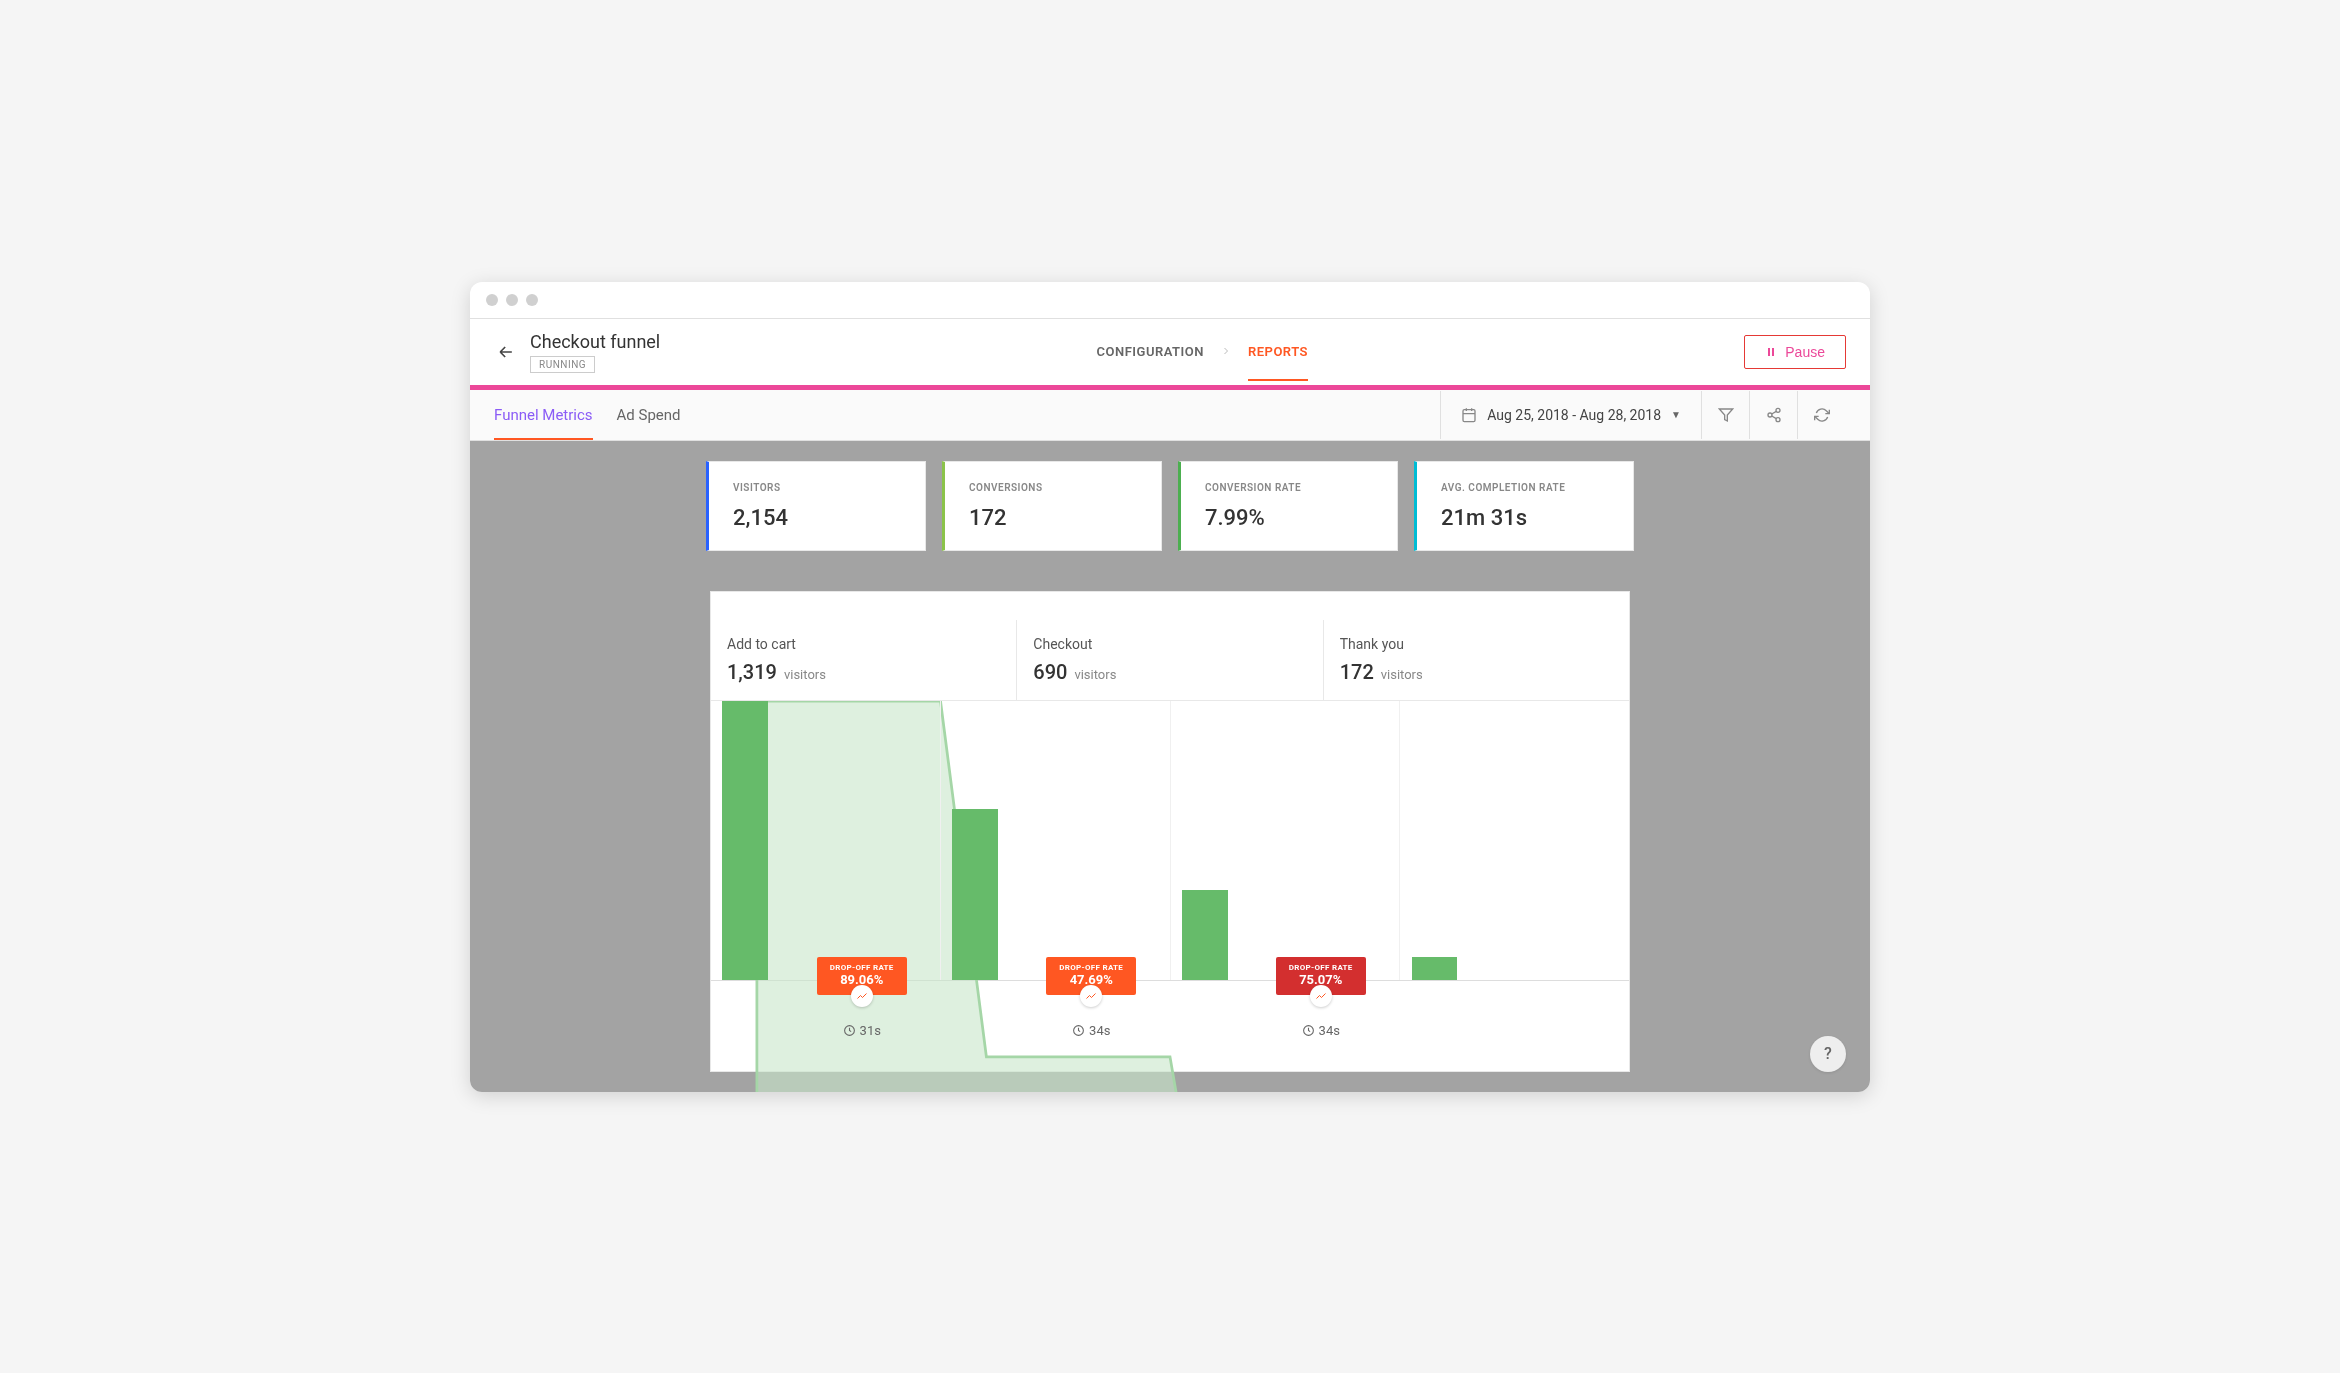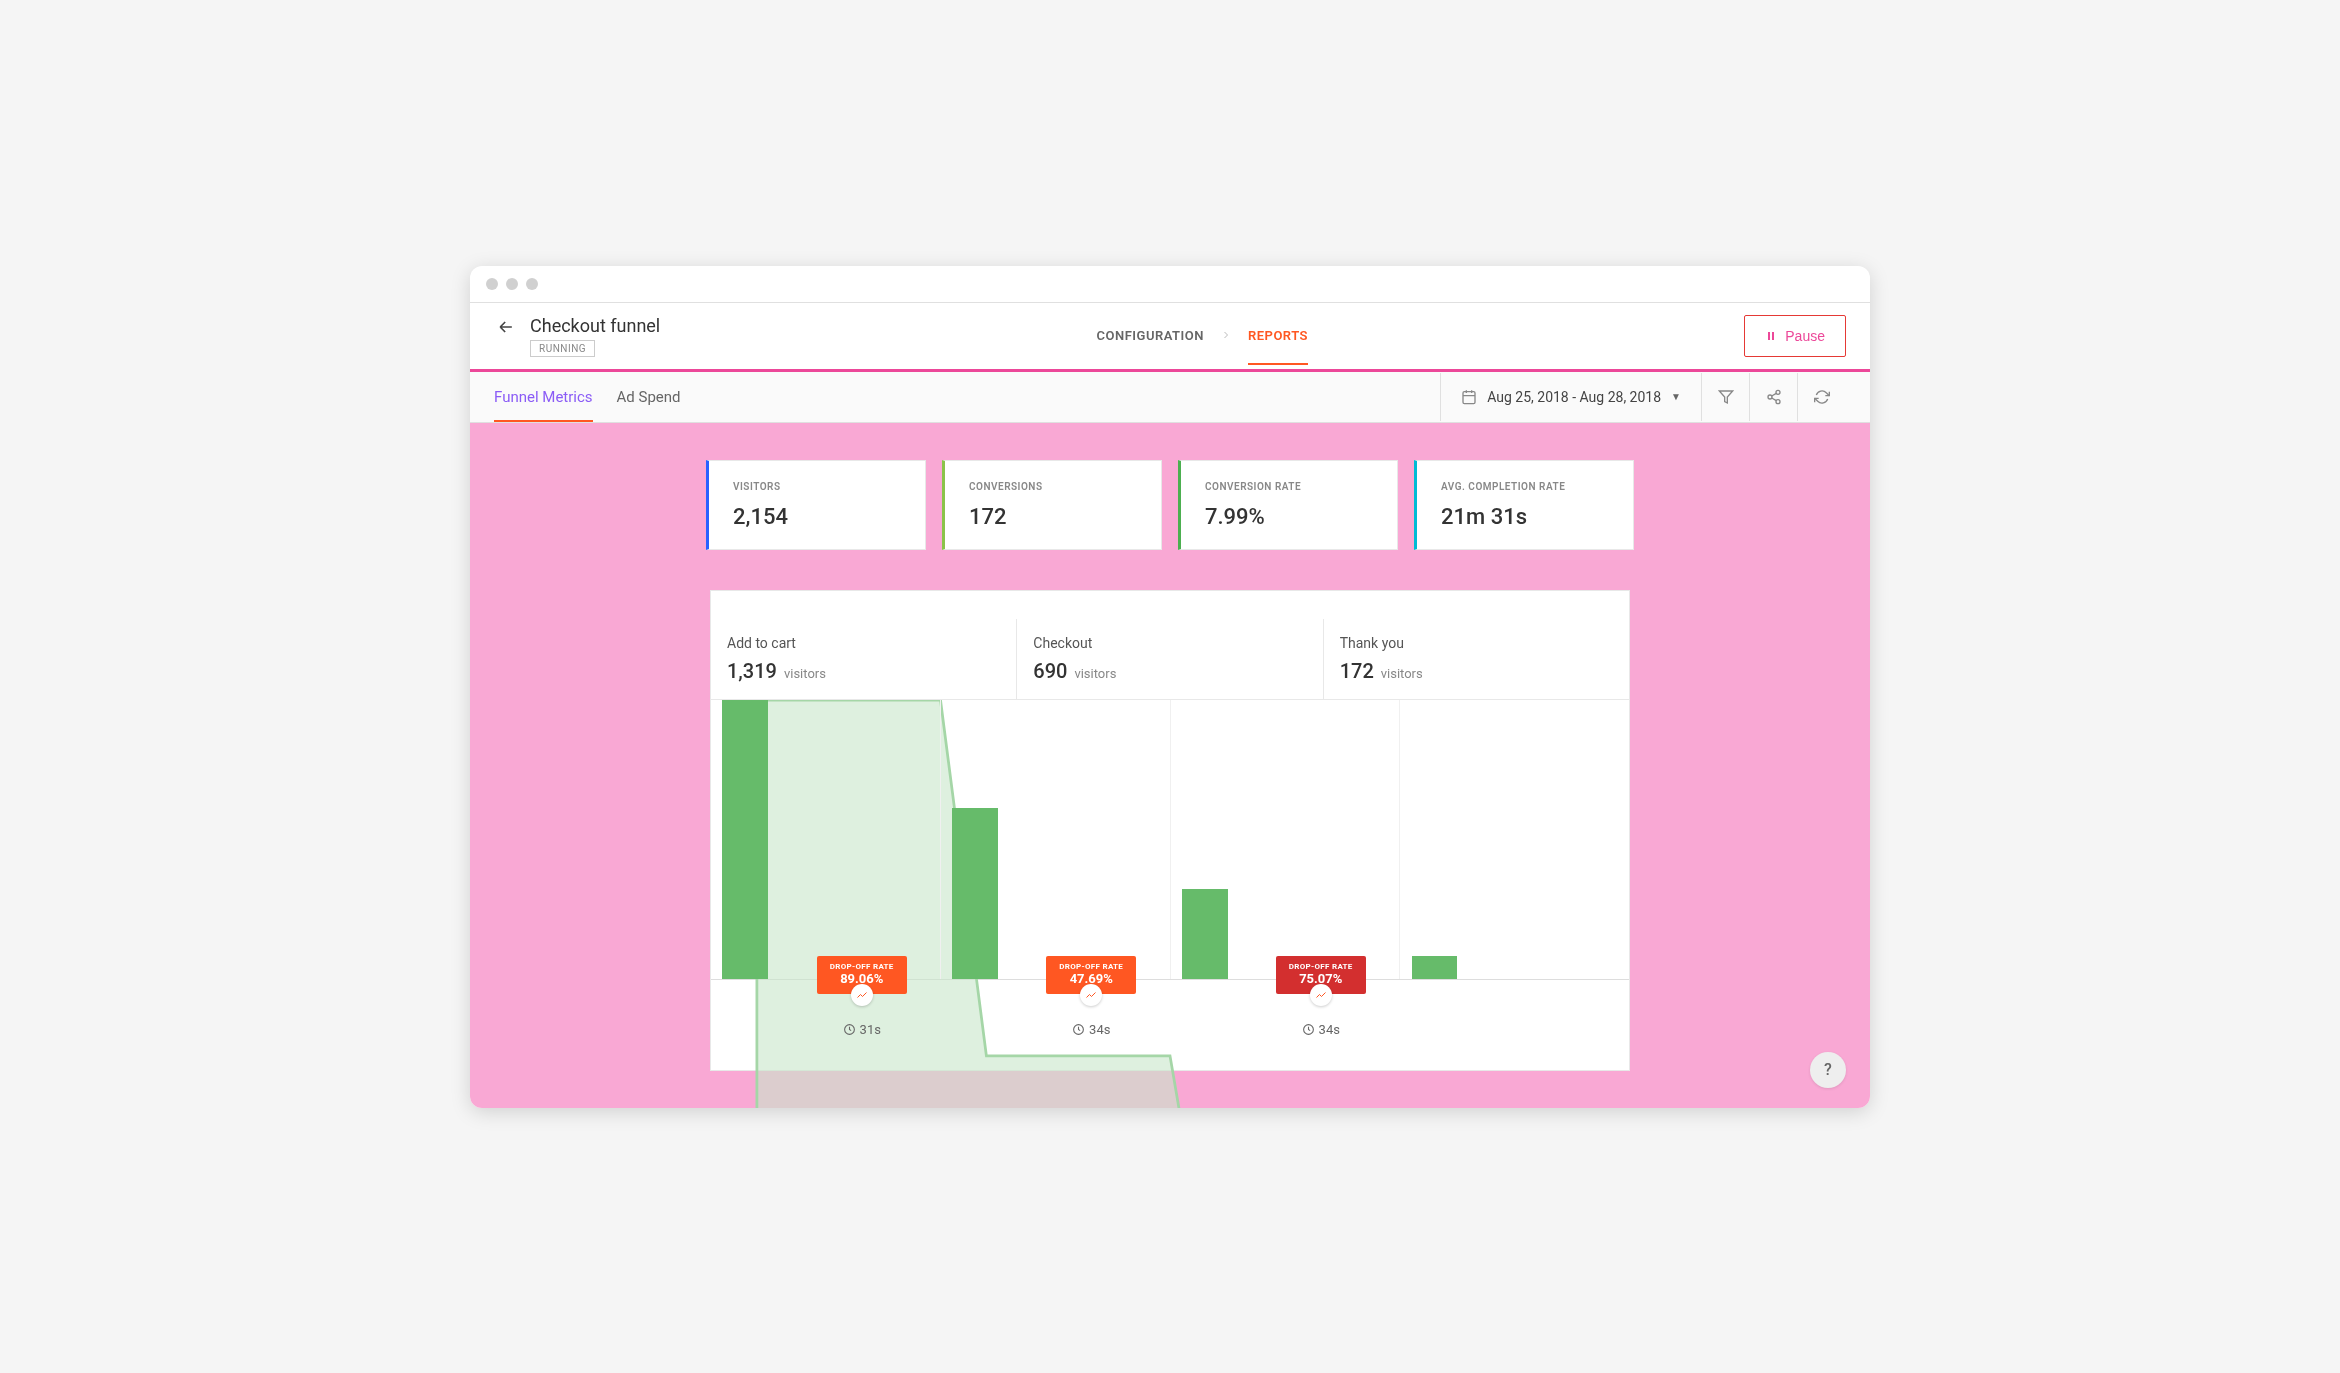--- a/index.html
+++ b/index.html
@@ -1,40 +1,40 @@
 <!DOCTYPE html>
 <html><head>
 <meta charset="utf-8">
 <style>
 * { box-sizing: border-box; margin: 0; padding: 0; }
 body { font-family: -apple-system, BlinkMacSystemFont, "Segoe UI", Roboto, sans-serif; background: #f5f5f5; display: flex; align-items: center; justify-content: center; min-height: 100vh; padding: 20px; }
 .window { width: 1400px; background: #fff; border-radius: 12px; box-shadow: 0 4px 20px rgba(0,0,0,0.15); overflow: hidden; position: relative; }
 .titlebar { display: flex; align-items: center; padding: 12px 16px; border-bottom: 1px solid #e0e0e0; gap: 8px; }
 .dot { width: 12px; height: 12px; border-radius: 50%; background: #d0d0d0; }
-.header { display: flex; padding: 12px 24px; border-bottom: 3px solid #ec4899; }
+.header { display: flex; align-items: center; padding: 12px 24px; border-bottom: 5px solid #ec4899; }
 .back-btn { width: 24px; height: 24px; display: flex; align-items: center; justify-content: center; cursor: pointer; margin-right: 12px; }
 .title-block { display: flex; flex-direction: column; gap: 4px; }
 .page-title { font-size: 18px; font-weight: 400; color: #333; }
 .status-badge { display: inline-block; border: 1px solid #ccc; padding: 2px 8px; font-size: 10px; color: #888; letter-spacing: 0.5px; width: fit-content; }
 .nav-tabs { display: flex; align-items: center; gap: 16px; margin: 0 auto; }
 .nav-tab { font-size: 13px; font-weight: 600; letter-spacing: 0.5px; color: #666; cursor: pointer; padding: 8px 0; position: relative; }
 .nav-tab.active { color: #ff5722; }
 .nav-tab.active::after { content: ''; position: absolute; bottom: -14px; left: 0; right: 0; height: 2px; background: #ff5722; }
 .nav-chevron { color: #bbb; }
 .pause-btn { display: flex; align-items: center; gap: 8px; border: 1px solid #e53935; color: #ec4899; background: #fff; padding: 8px 20px; font-size: 14px; font-weight: 500; cursor: pointer; border-radius: 2px; }
 .subheader { display: flex; align-items: center; padding: 0 24px; border-bottom: 1px solid #e0e0e0; background: #fafafa; }
 .sub-tabs { display: flex; gap: 24px; }
 .sub-tab { font-size: 15px; color: #666; cursor: pointer; padding: 16px 0; position: relative; }
 .sub-tab.active { color: #8b5cf6; }
 .sub-tab.active::after { content: ''; position: absolute; bottom: 0; left: 0; right: 0; height: 2px; background: #ff5722; }
 .toolbar { margin-left: auto; display: flex; align-items: center; }
 .date-picker { display: flex; align-items: center; gap: 10px; border-left: 1px solid #e0e0e0; border-right: 1px solid #e0e0e0; padding: 16px 20px; cursor: pointer; color: #444; font-size: 14px; }
 .tool-icon { width: 48px; height: 48px; display: flex; align-items: center; justify-content: center; cursor: pointer; color: #888; border-right: 1px solid #e0e0e0; }
 .tool-icon:last-child { border-right: none; }
-.content { padding: 37px; background: #f9a8d4; min-height: 600px; }
+.content { padding: 20px; background: #a3a3a3; min-height: 600px; }
 .stats-row { display: flex; gap: 16px; justify-content: center; margin-bottom: 40px; }
 .stat-card { background: #fff; border: 1px solid #e8e8e8; border-left-width: 3px; padding: 20px 24px; width: 220px; }
 .stat-label { font-size: 10px; font-weight: 600; letter-spacing: 0.5px; color: #888; margin-bottom: 12px; }
 .stat-value { font-size: 22px; font-weight: 500; color: #333; }
 .chart-panel { background: #fff; border: 1px solid #e8e8e8; width: 920px; margin: 0 auto; padding: 0; }
 .funnel-header-row { display: flex; border-bottom: 1px solid #e8e8e8; }
 .funnel-col-head { flex: 1; border-right: 1px solid #e8e8e8; padding: 16px; }
 .funnel-col-head:last-child { border-right: none; }
 .funnel-step-name { font-size: 14px; color: #555; margin-bottom: 8px; }
 .funnel-step-count { font-size: 20px; font-weight: 500; color: #333; }

